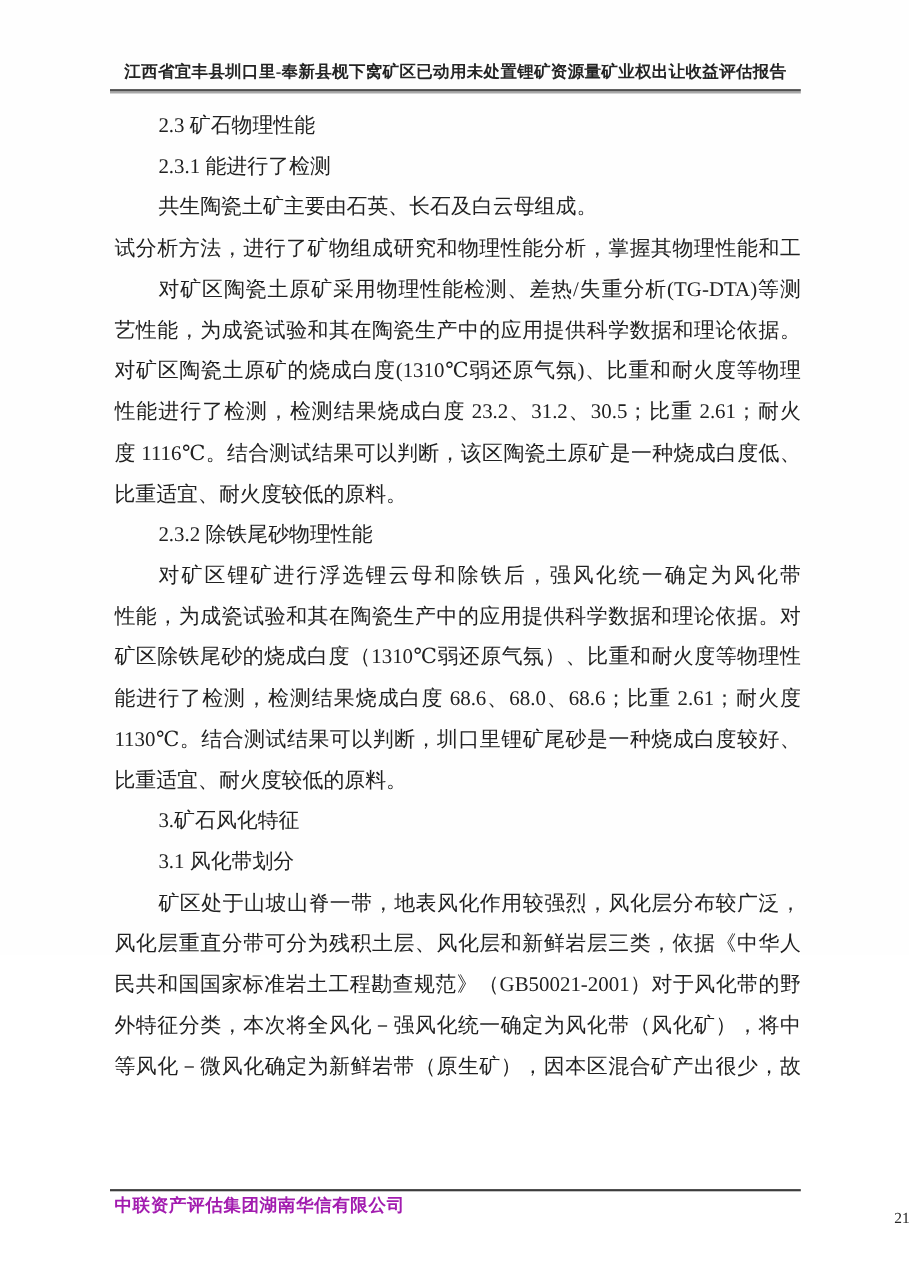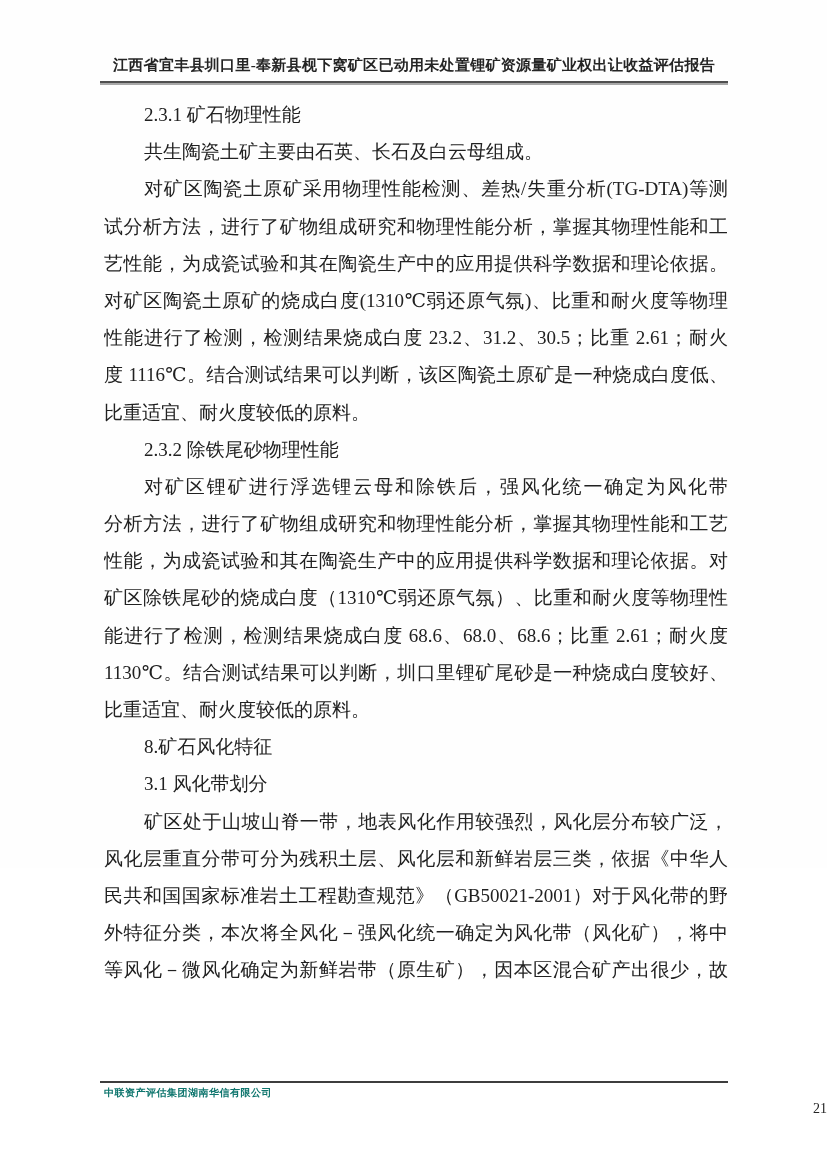--- a/index.html
+++ b/index.html
@@ -65,23 +65,23 @@
   .footer-rule {
     position: absolute;
     top: 1081px; left: 100px;
     width: 628px;
     height: 1.5px;
     background: #3d3d3d;
   }
   .footer-company {
     position: absolute;
     top: 1086px; left: 104px;
-    font-size: 10px;
+    font-size: 16px;
     font-weight: bold;
-    color: #0f766e;
+    color: #a21caf;
     letter-spacing: 0.5px;
   }
   .page-number {
     position: absolute;
     top: 1101px; left: 0;
     width: 827px;
     text-align: right;
     font-size: 14px;
     color: #242424;
   }
@@ -91,38 +91,38 @@
 
 <div class="page">
 
   <div class="page-header">
     <div class="header-title">江西省宜丰县圳口里-奉新县枧下窝矿区已动用未处置锂矿资源量矿业权出让收益评估报告</div>
   </div>
   <div class="header-rule"></div>
 
   <div class="page-body">
     <div id="body-lines">
-        <div class="line indent">2.3.1 矿石物理性能</div>
+        <div class="line indent">2.3 矿石物理性能</div>
+        <div class="line indent">2.3.1 能进行了检测</div>
         <div class="line indent">共生陶瓷土矿主要由石英、长石及白云母组成。</div>
+        <div class="line justify">试分析方法，进行了矿物组成研究和物理性能分析，掌握其物理性能和工</div>
         <div class="line indent justify">对矿区陶瓷土原矿采用物理性能检测、差热/失重分析(TG-DTA)等测</div>
-        <div class="line justify">试分析方法，进行了矿物组成研究和物理性能分析，掌握其物理性能和工</div>
         <div class="line justify">艺性能，为成瓷试验和其在陶瓷生产中的应用提供科学数据和理论依据。</div>
         <div class="line justify">对矿区陶瓷土原矿的烧成白度(1310℃弱还原气氛)、比重和耐火度等物理</div>
         <div class="line justify">性能进行了检测，检测结果烧成白度 23.2、31.2、30.5；比重 2.61；耐火</div>
         <div class="line justify">度 1116℃。结合测试结果可以判断，该区陶瓷土原矿是一种烧成白度低、</div>
         <div class="line">比重适宜、耐火度较低的原料。</div>
         <div class="line indent">2.3.2 除铁尾砂物理性能</div>
         <div class="line indent justify">对矿区锂矿进行浮选锂云母和除铁后，强风化统一确定为风化带</div>
-        <div class="line justify">分析方法，进行了矿物组成研究和物理性能分析，掌握其物理性能和工艺</div>
         <div class="line justify">性能，为成瓷试验和其在陶瓷生产中的应用提供科学数据和理论依据。对</div>
         <div class="line justify">矿区除铁尾砂的烧成白度（1310℃弱还原气氛）、比重和耐火度等物理性</div>
         <div class="line justify">能进行了检测，检测结果烧成白度 68.6、68.0、68.6；比重 2.61；耐火度</div>
         <div class="line justify">1130℃。结合测试结果可以判断，圳口里锂矿尾砂是一种烧成白度较好、</div>
         <div class="line">比重适宜、耐火度较低的原料。</div>
-        <div class="line indent">8.矿石风化特征</div>
+        <div class="line indent">3.矿石风化特征</div>
         <div class="line indent">3.1 风化带划分</div>
         <div class="line indent justify">矿区处于山坡山脊一带，地表风化作用较强烈，风化层分布较广泛，</div>
         <div class="line justify">风化层重直分带可分为残积土层、风化层和新鲜岩层三类，依据《中华人</div>
         <div class="line justify">民共和国国家标准岩土工程勘查规范》（GB50021-2001）对于风化带的野</div>
         <div class="line justify">外特征分类，本次将全风化－强风化统一确定为风化带（风化矿），将中</div>
         <div class="line justify">等风化－微风化确定为新鲜岩带（原生矿），因本区混合矿产出很少，故</div>
       </div>
   </div>
 
   <div class="footer-rule"></div>

